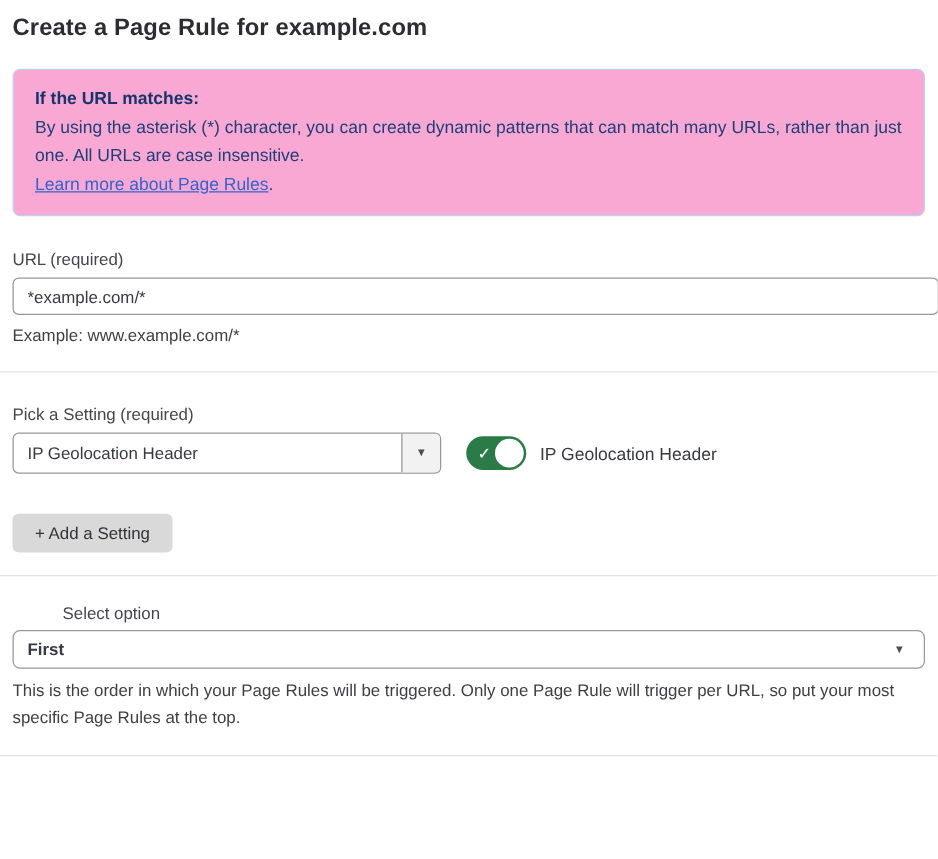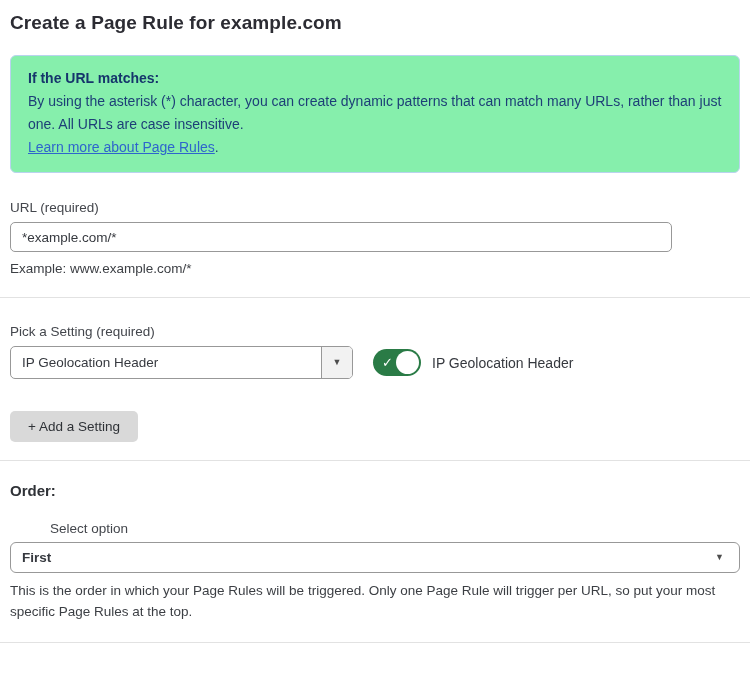--- a/index.html
+++ b/index.html
@@ -16,21 +16,21 @@
   .page-title {
     font-size: 19px;
     font-weight: 700;
     color: #2c2c33;
     letter-spacing: 0.1px;
   }
 
   
   .info-box {
     margin-top: 21px;
-    background: #86efac;
+    background: #f9a8d4;
     border: 1px solid #b9d3ee;
     border-radius: 6px;
     padding: 11px 17px 13px 17px;
     font-size: 14px;
     line-height: 23px;
     color: #1d3f77;
   }
   .info-heading { font-weight: 700; color: #15356b; font-size: 14px; }
   .info-body { max-width: 700px; }
   .info-link {
@@ -41,21 +41,21 @@
   .info-link-suffix { color: #1d3f77; }
 
   
   .field-label { font-size: 13.5px; color: #43464c; }
   .helper-text { font-size: 13.5px; color: #3c3f44; line-height: 21px; }
 
   
   .url-label { margin-top: 27px; }
   .text-input {
     margin-top: 7px;
-    width: 662px;
+    width: 741px;
     height: 30px;
     border: 1px solid #989898;
     border-radius: 5px;
     padding: 0 11px;
     font-family: "Liberation Sans", "DejaVu Sans", sans-serif;
     font-size: 13.5px;
     color: #36393f;
     background: #ffffff;
     outline: none;
     display: block;
@@ -227,21 +227,20 @@
       <span class="toggle-check">✓</span>
       <span class="toggle-knob"></span>
     </div>
     <div class="toggle-text">IP Geolocation Header</div>
   </div>
 
   <button class="btn btn-gray add-setting-btn">+ Add a Setting</button>
 
   <hr class="divider divider-2">
 
-  <div class="section-heading">Order:</div>
 
   <div class="field-label order-label">Select option</div>
 
   <div class="order-select">
     <span>First</span>
     <span class="arrow-glyph">▼</span>
   </div>
 
   <div class="helper-text order-helper">This is the order in which your Page Rules will be triggered. Only one Page Rule will trigger per URL, so put your most specific Page Rules at the top.</div>
 

